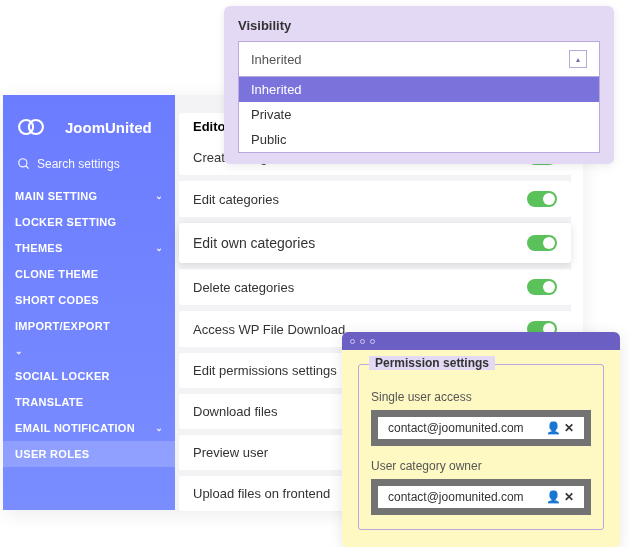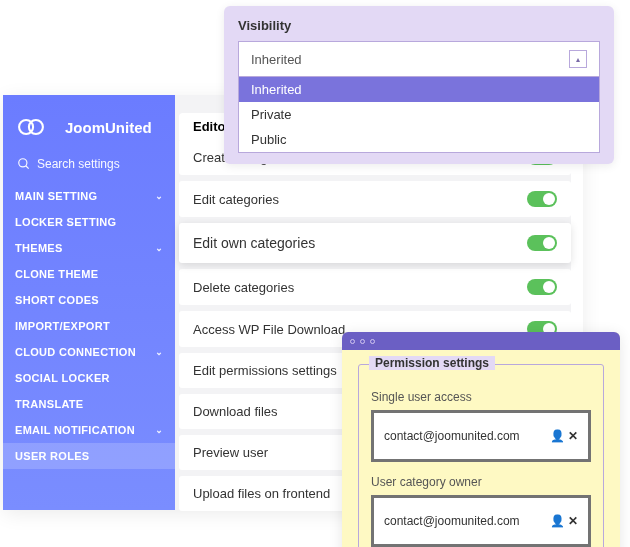--- a/index.html
+++ b/index.html
@@ -35,21 +35,21 @@
     .dropdown-option.selected { background: #7a73dc; color: #fff; }
 
     
     .perm-panel { position: absolute; top: 332px; left: 342px; width: 278px; background: #fef9c3; border-radius: 6px; box-shadow: 0 2px 14px rgba(0,0,0,0.1); z-index: 20; }
     .perm-titlebar { background: #6b5fc4; height: 18px; border-radius: 6px 6px 0 0; display: flex; align-items: center; padding: 0 8px; gap: 5px; }
     .titlebar-dot { width: 5px; height: 5px; border: 1px solid #d0c6f0; border-radius: 50%; }
     .perm-body { padding: 14px 16px 18px; }
     .fieldset { border: 1px solid #b8a8dc; border-radius: 3px; padding: 12px 12px 14px; position: relative; }
     .legend { position: absolute; top: -9px; left: 10px; background: #e3d9f5; padding: 0 6px; font-size: 12px; font-weight: 700; color: #333; }
     .field-label { font-size: 12px; color: #555; margin: 13px 0 6px; }
-    .field-input { background: #fff; border: 3px solid #737373; padding: 16px 10px; font-size: 12px; color: #333; display: flex; justify-content: space-between; align-items: center; margin-bottom: 10px; }
+    .field-input { background: #fff; border: 7px solid #737373; padding: 4px 10px; font-size: 12px; color: #333; display: flex; justify-content: space-between; align-items: center; margin-bottom: 10px; }
     .field-input:last-child { margin-bottom: 0; }
     .input-icons { display: flex; gap: 3px; align-items: center; font-size: 12px; color: #333; font-weight: 700; }
   </style>
 </head>
 <body>
 
 <div class="app-window">
   <div class="sidebar">
     <div class="logo">
       <svg viewBox="0 0 40 40">
@@ -80,21 +80,20 @@
         <div class="nav-item">
           <span>CLONE THEME</span>
         </div>
         <div class="nav-item">
           <span>SHORT CODES</span>
         </div>
         <div class="nav-item">
           <span>IMPORT/EXPORT</span>
         </div>
         <div class="nav-item">
-          <span>CLOUD CONNECTION</span>
           <span class="chevron">⌄</span>
         </div>
         <div class="nav-item">
           <span>SOCIAL LOCKER</span>
         </div>
         <div class="nav-item">
           <span>TRANSLATE</span>
         </div>
         <div class="nav-item">
           <span>EMAIL NOTIFICATION</span>

